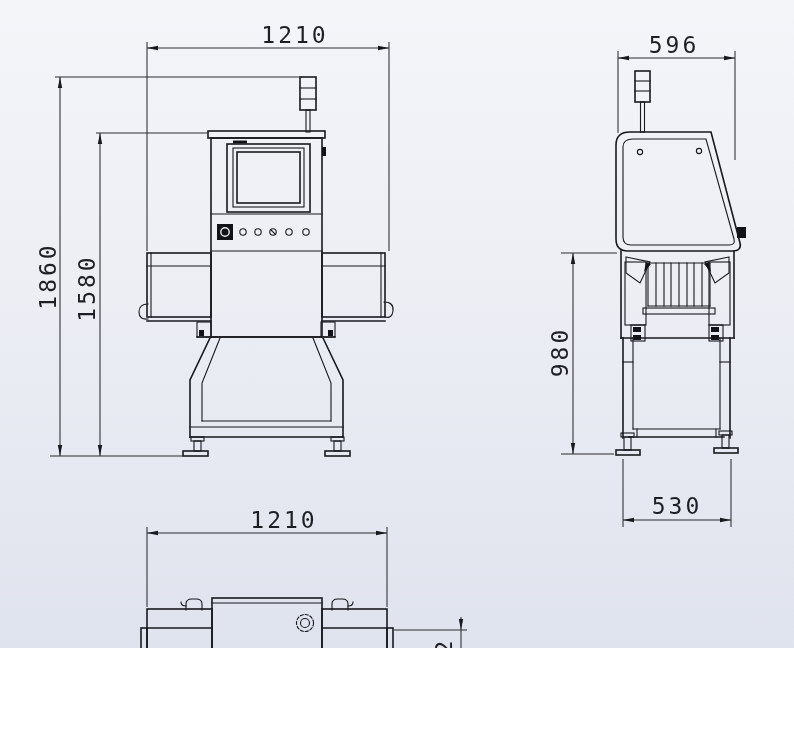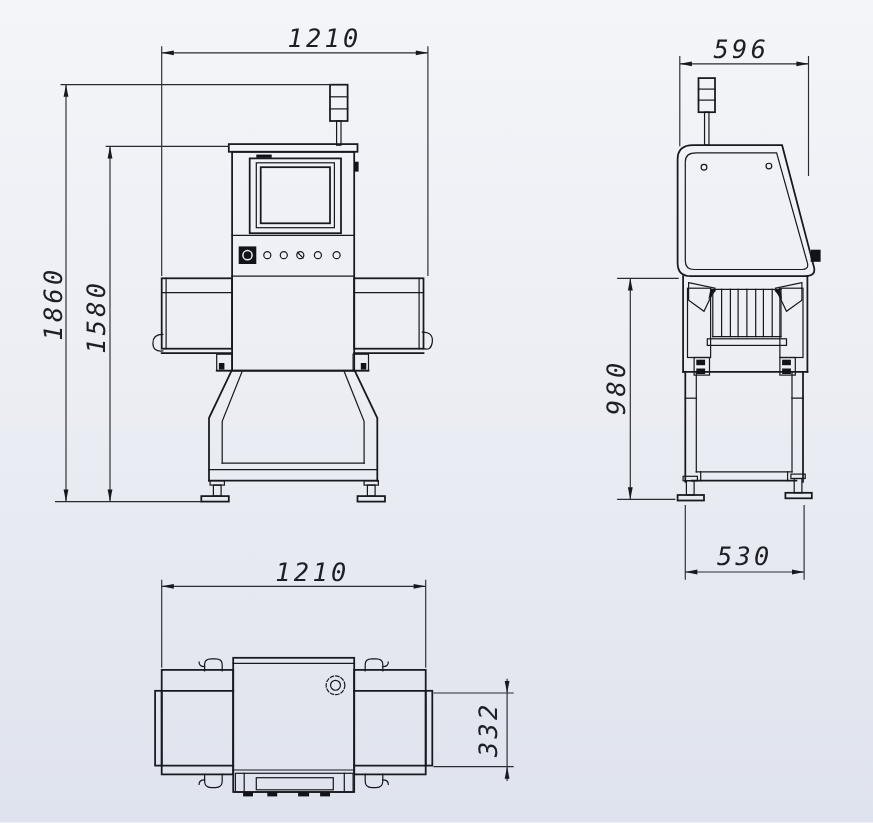--- a/index.html
+++ b/index.html
@@ -1,20 +1,19 @@
 <!DOCTYPE html>
 <html><head>
 <meta charset="utf-8">
 <style>
   html,body{margin:0;padding:0;}
   body{font-family:"DejaVu Sans Mono","Liberation Mono",monospace;}
   #canvas{
-    width:794px;height:748px;position:relative;overflow:hidden;
+    width:794px;height:648px;position:relative;overflow:hidden;
     background:linear-gradient(180deg,#f4f5f9 0%,#eceef4 45%,#dfe3ed 100%);
-    font-style:italic;
   }
   svg{position:absolute;left:0;top:0;}
   .ln{stroke:#17191e;fill:none;stroke-width:1.6;stroke-linecap:square;}
   .thin{stroke:#17191e;fill:none;stroke-width:1.1;stroke-linecap:square;}
   .dim{stroke:#2a2c31;fill:none;stroke-width:1.05;stroke-linecap:butt;}
   .arr{fill:#17191e;stroke:none;}
   .blk{fill:#111318;stroke:none;}
   .dimtxt{
     font-family:"DejaVu Sans Mono","Liberation Mono",monospace;
     font-size:23px;letter-spacing:3px;fill:#1d1f24;font-weight:400;

